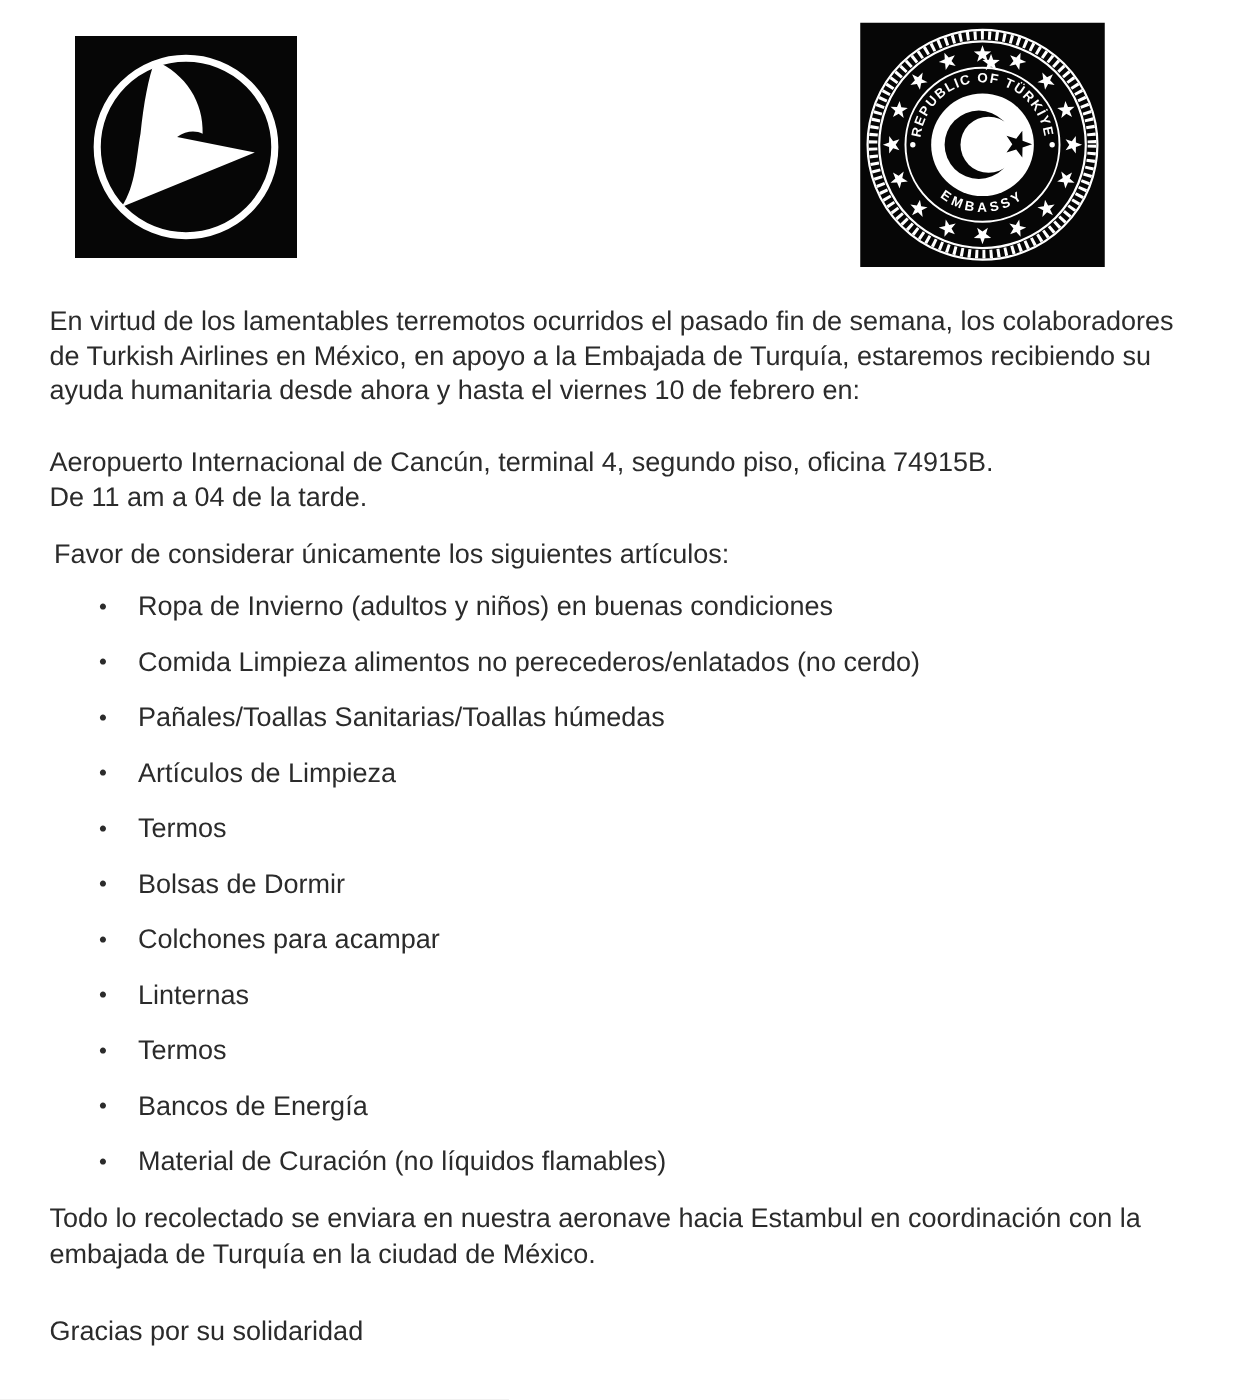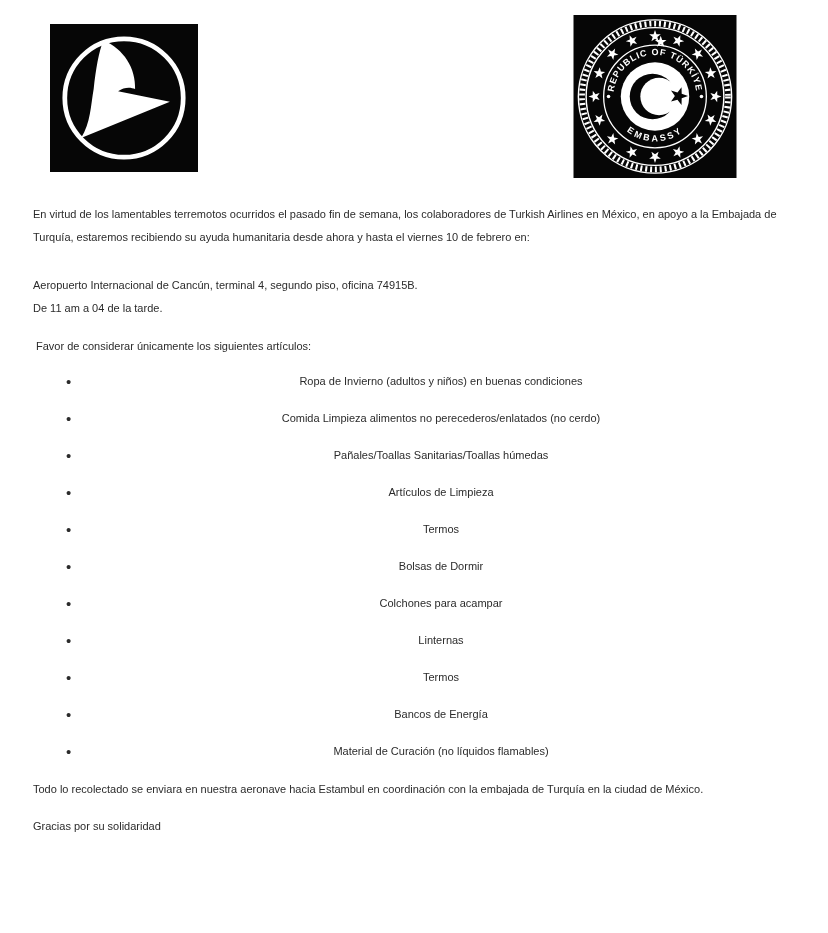--- a/index.html
+++ b/index.html
@@ -5,36 +5,36 @@
   html,body{margin:0;padding:0;background:#e8e8e8;}
   .page{
     width:828px;height:933px;margin:0 auto;background:#ffffff;
     position:relative;overflow:hidden;
     font-family:"Liberation Sans","DejaVu Sans",sans-serif;
     color:#2b2b2b;
   }
   .header{position:relative;height:195px;}
   .tk-logo{position:absolute;left:44px;top:24px;width:160px;height:148px;}
   .embassy-logo{position:absolute;left:573px;top:15px;width:164px;height:163px;}
-  .content{padding:0 38px 0 33px;font-size:11px;}
+  .content{padding:0 38px 0 33px;font-size:18px;}
   .content p{margin:0;line-height:23px;}
   p.intro{margin-top:8px;}
   p.location{margin-top:25px;}
   p.hours{}
   p.list-intro{margin-top:15px;padding-left:3px;}
-  ul.items{list-style:none;margin:12px 0 0 0;padding:0;text-align:center;}
+  ul.items{list-style:none;margin:12px 0 0 0;padding:0;}
   ul.items li{
     position:relative;padding-left:59px;line-height:23px;margin-bottom:14px;
   }
   ul.items li::before{
     content:"\2022";position:absolute;left:33px;top:0;
     font-size:15px;color:#2b2b2b;
   }
   p.closing{margin-top:9px;line-height:24px;}
-  p.thanks{margin-top:14px;}
+  p.thanks{margin-top:28px;}
 </style>
 </head>
 <body>
 
 <div class="page">
 
   <div class="header">
 
     <svg class="tk-logo" viewBox="0 0 100 100" aria-hidden="true">
       <rect x="0" y="0" width="100" height="100" fill="#060606"></rect>

